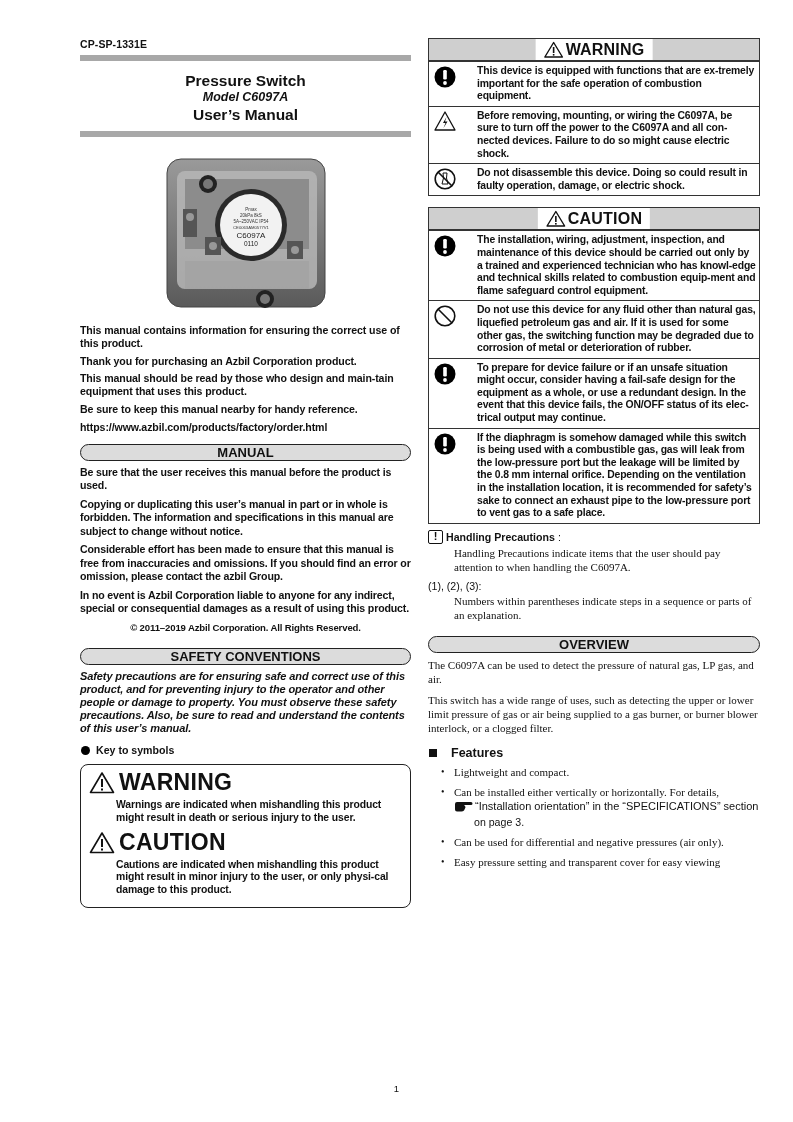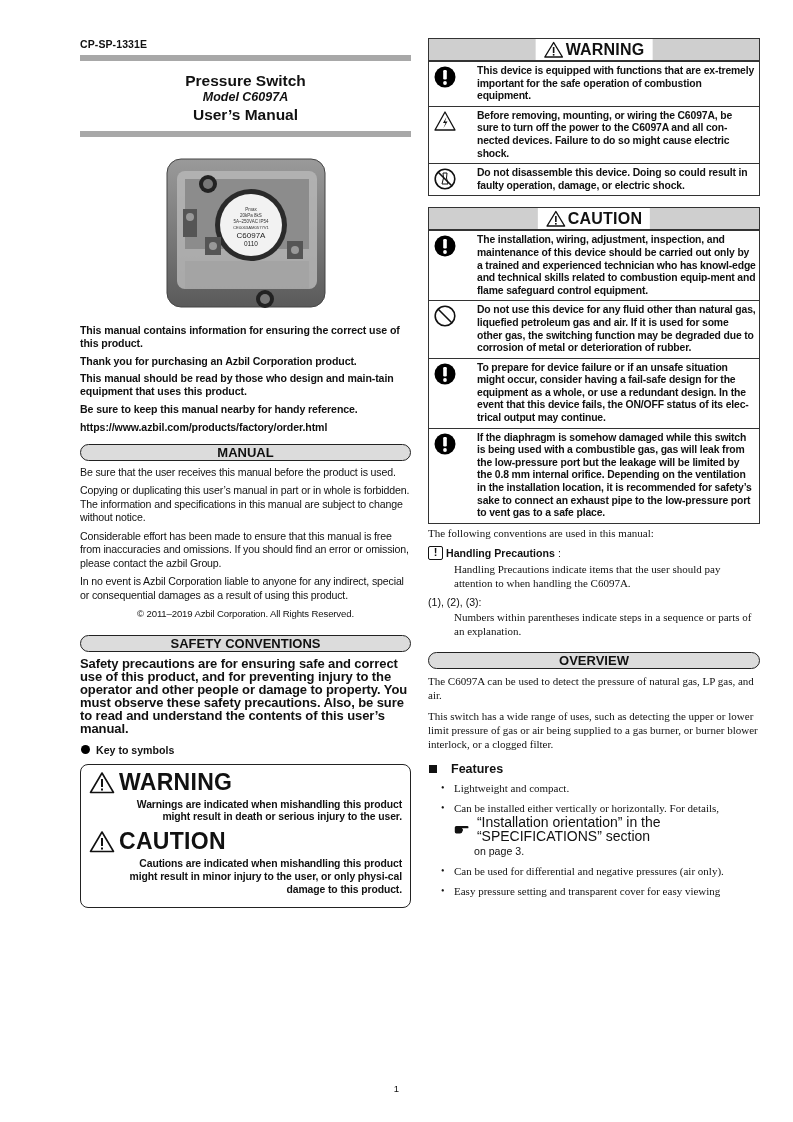--- a/index.html
+++ b/index.html
@@ -17,31 +17,31 @@
   .title-3 { font-weight: bold; font-size: 15.5px; line-height: 20px; }
 
   .product-photo { display: block; margin: 12px auto 0; width: 170px; height: 165px; }
 
   .intro { margin-top: 10px; }
   .intro p { font-weight: bold; font-size: 10.6px; line-height: 12.8px; margin-bottom: 5px; letter-spacing: -0.1px; }
 
   .pill { position: relative; height: 17px; border: 1.3px solid #222; border-radius: 9px; background: #dcdcdc;
           text-align: center; font-weight: bold; font-size: 13px; line-height: 15px; margin: 6px 0 5px; }
 
-  .notice p { font-size: 10.6px; line-height: 13.5px; margin-bottom: 5px; letter-spacing: -0.15px; }
+  .notice p { font-size: 10.6px; line-height: 13.5px; margin-bottom: 5px; letter-spacing: -0.15px; font-weight: bold; }
   .notice .copyright { text-align: center; font-size: 9.6px; }
 
-  .safety-intro { font-weight: bold; font-size: 13px; line-height: 13px; letter-spacing: -0.1px; }
+  .safety-intro { font-weight: bold; font-size: 11px; line-height: 13px; letter-spacing: -0.1px; font-style: italic; }
   .key-row { margin-top: 9px; font-weight: bold; font-size: 10.6px; display: flex; align-items: center; gap: 6px; }
   .bullet-dot { width: 9px; height: 9px; background: #000; border-radius: 50%; display: inline-block; margin-left: 1px; }
 
   .key-box { margin-top: 8px; border: 1.3px solid #222; border-radius: 8px; padding: 4px 8px 10px 8px; }
   .key-head { display: flex; align-items: center; gap: 4px; }
   .key-head .big { font-weight: bold; font-size: 23px; line-height: 27px; letter-spacing: 0.3px; }
-  .key-desc { font-weight: bold; font-size: 10.4px; line-height: 12.8px; padding-left: 27px; margin: 3px 0 4px; letter-spacing: -0.1px; text-align: right; }
+  .key-desc { font-weight: bold; font-size: 10.4px; line-height: 12.8px; padding-left: 27px; margin: 3px 0 4px; letter-spacing: -0.1px; }
 
   
   .alert-box { border: 1.3px solid #333; }
   .alert-box + .alert-box { margin-top: 11px; }
   .alert-head { position: relative; height: 22px; background: #cfcfcf; border-bottom: 1.3px solid #333; }
   .alert-head-inner { position: absolute; left: 50%; transform: translateX(-50%); top: 0; height: 21px; background: #fff;
                       padding: 0 8px; display: flex; align-items: center; gap: 2px; }
   .alert-head-inner .label { font-weight: bold; font-size: 16px; letter-spacing: 0.2px; }
   .alert-row { display: flex; gap: 20px; padding: 3px 3px 3px 3px; border-top: 1.3px solid #333; }
   .alert-row:first-of-type { border-top: none; }
@@ -56,21 +56,21 @@
                   font-weight: bold; font-size: 11px; line-height: 11px; }
   .conv-desc { font-size: 11px; line-height: 14px; padding-left: 26px; margin-top: 2px; }
   .conv-label-plain { font-size: 10.6px; margin-top: 6px; }
 
   .overview p { font-size: 11px; line-height: 14.4px; margin-bottom: 6px; }
   .features-head { display: flex; align-items: center; gap: 14px; font-weight: bold; font-size: 12.5px; margin-top: 10px; }
   .sq { width: 8px; height: 8px; background: #111; display: inline-block; margin-left: 1px; }
   .features ul { list-style: none; margin-top: 5px; }
   .features li { position: relative; padding-left: 26px; font-size: 11px; line-height: 14.2px; margin-bottom: 6px; }
   .features li::before { content: "•"; position: absolute; left: 13px; top: 0; font-size: 10px; }
-  .ref-line { font-family: "Liberation Sans", sans-serif; font-size: 14px; display: inline-flex; align-items: center; gap: 8px; }
+  .ref-line { font-family: "Liberation Sans", sans-serif; font-size: 11px; display: inline-flex; align-items: center; gap: 2px; }
   .ref-line .sans { font-family: "Liberation Sans", sans-serif; }
   .indent-sans { font-family: "Liberation Sans", sans-serif; font-size: 10.6px; padding-left: 20px; margin-top: 8px; }
 
   .page-num { position: absolute; left: 0; width: 100%; top: 1083px; text-align: center; font-size: 9.5px; }
 </style>
 </head>
 <body>
 
 <div class="col-left">
   <div class="doc-code">CP-SP-1331E</div>
@@ -249,21 +249,20 @@
         <circle cx="11" cy="11" r="10.5" fill="#000"></circle>
             <rect x="9.2" y="4" width="3.6" height="9.5" rx="1.2" fill="#fff"></rect>
             <circle cx="11" cy="17" r="1.9" fill="#fff"></circle>
           </svg>
         </div>
       <div class="txt">If the diaphragm is somehow damaged while this switch is being used with a combustible gas, gas will leak from the low-pressure port but the leakage will be limited by the 0.8 mm internal orifice. Depending on the ventilation in the installation location, it is recommended for safety’s sake to connect an exhaust pipe to the low-pressure port to vent gas to a safe place.</div>
     </div>
   </div>
 
   <div>
-    <p class="conv-intro serif">The following conventions are used in this manual:</p>
     <div class="conv-item">
       <div class="conv-label">
         <span class="handling-box">!</span>
         <span>Handling Precautions</span>
           <span style="font-weight:normal">:</span>
       </div>
       <p class="conv-desc serif">Handling Precautions indicate items that the user should pay attention to when handling the C6097A.</p>
     </div>
     <div class="conv-item">
       <div class="conv-label-plain">(1), (2), (3):</div>

